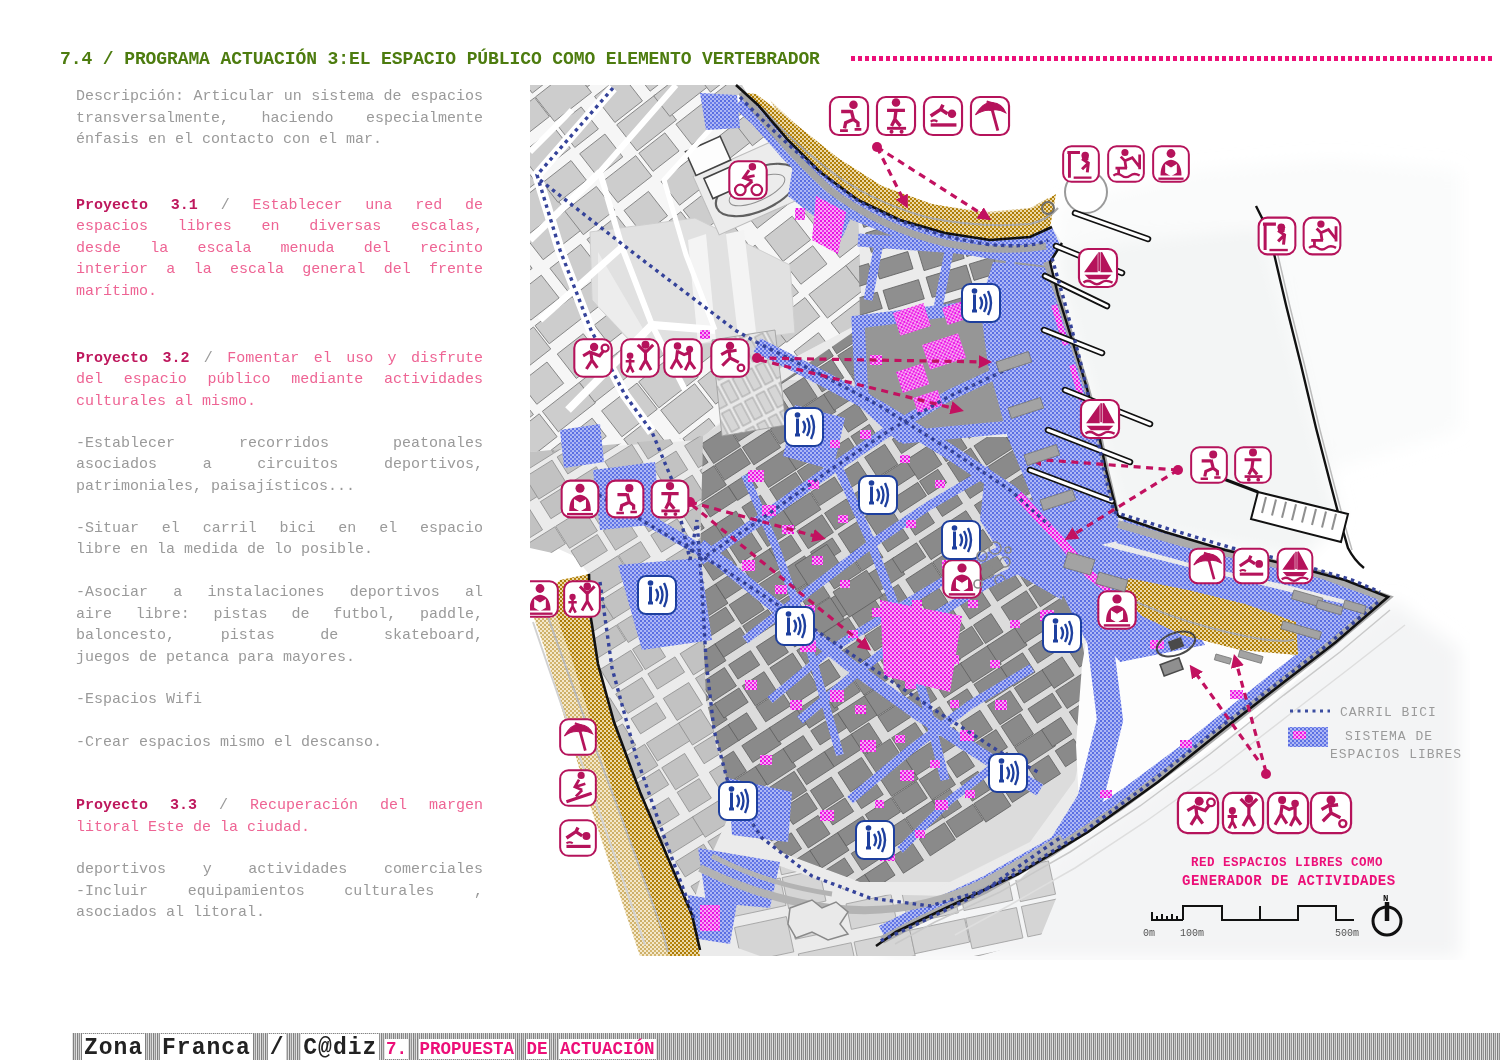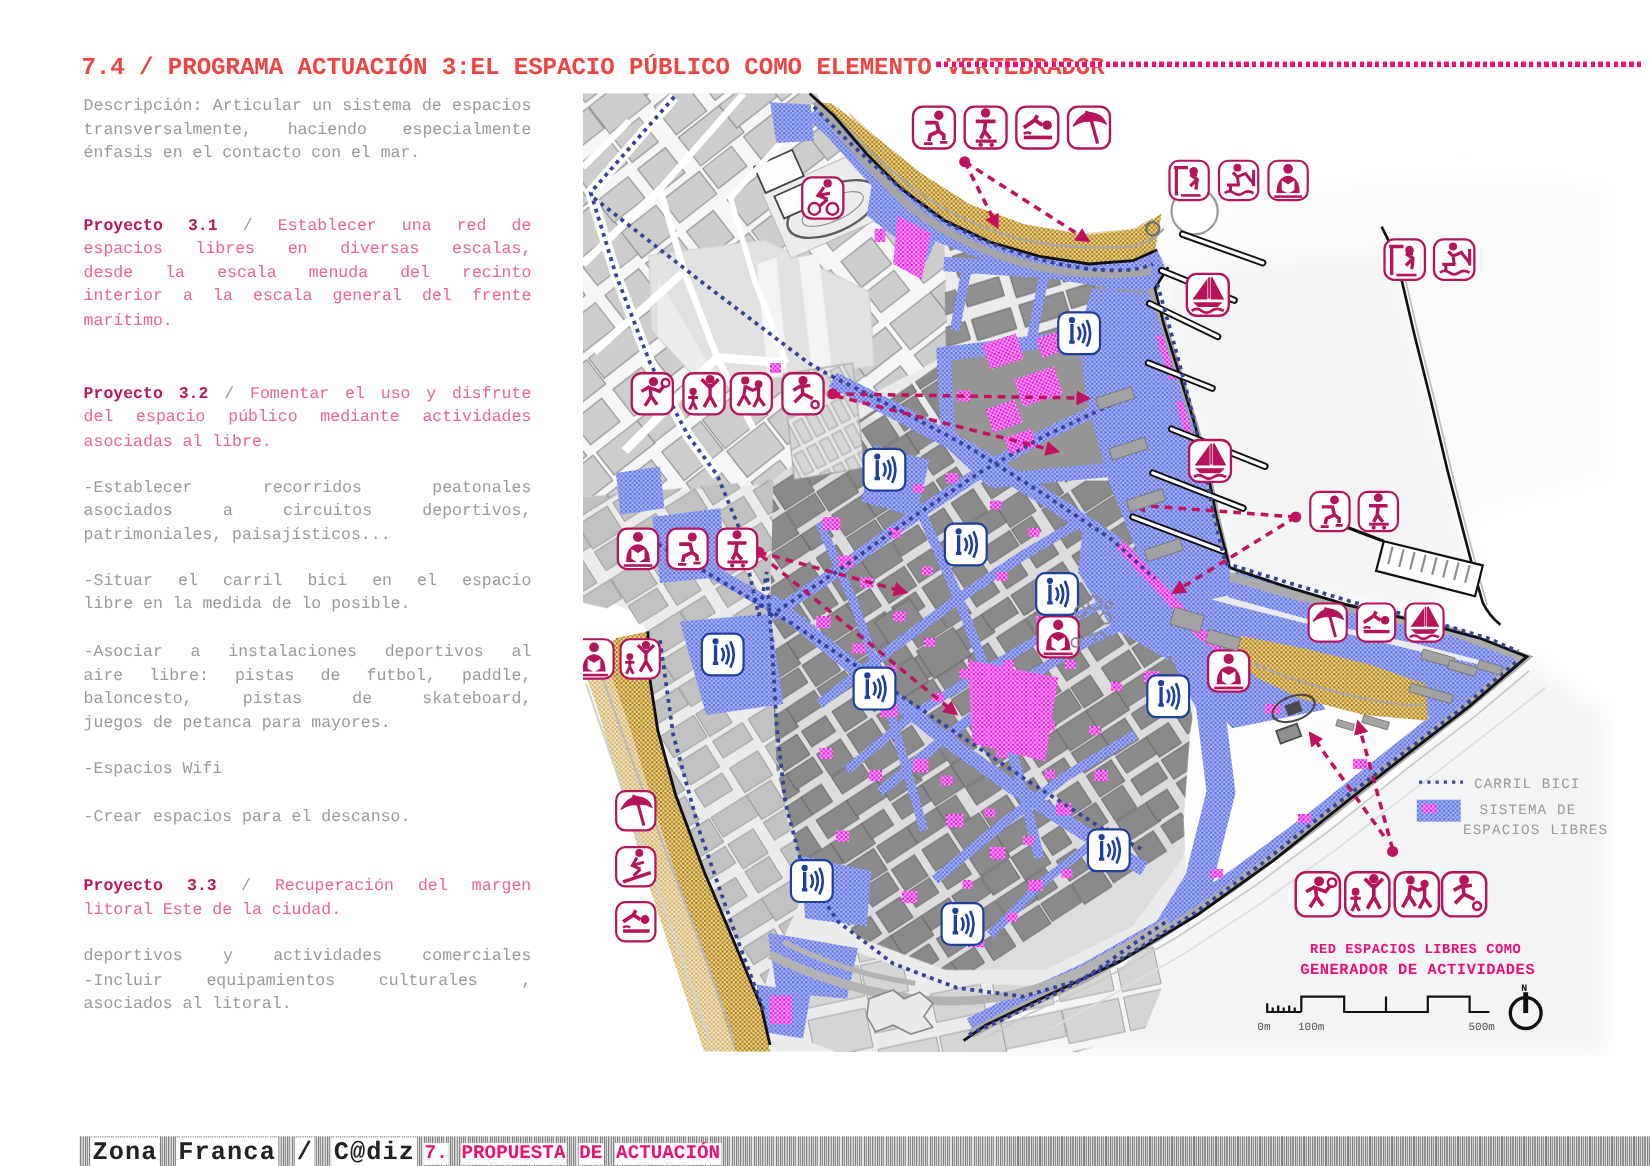--- a/index.html
+++ b/index.html
@@ -4,42 +4,42 @@
 html,body{margin:0;padding:0;width:1500px;height:1060px;background:#fff;overflow:hidden}
 body{font-family:"Liberation Mono",monospace;position:relative}
 .t{position:absolute;font-size:15px;line-height:21.5px;width:407px;left:76px;
    color:#9a9a9a}
 .ln{text-align:justify;text-align-last:justify;height:21.5px;overflow:hidden;white-space:nowrap}
 .le{text-align:left;text-align-last:left;height:21.5px;white-space:nowrap}
 .pk{color:#ee6494}
 .bl{color:#be185d;font-weight:bold}
 </style></head><body>
 
-<div style="position:absolute;left:74px;top:49px;font-size:22px;font-weight:bold;color:#ef4444;letter-spacing:-0.1px;white-space:nowrap">7.4 / PROGRAMA ACTUACIÓN 3:EL ESPACIO PÚBLICO COMO ELEMENTO VERTEBRADOR</div>
+<div style="position:absolute;left:60px;top:49px;font-size:18px;font-weight:bold;color:#4d7c0f;letter-spacing:-0.1px;white-space:nowrap">7.4 / PROGRAMA ACTUACIÓN 3:EL ESPACIO PÚBLICO COMO ELEMENTO VERTEBRADOR</div>
 
 <div style="position:absolute;left:851px;top:56px;width:644px;height:5px;background:repeating-linear-gradient(90deg,#ec0f78 0 4px,#ffffff 4px 7px)"></div>
 
 <div class="t" style="top:86px">
     <div class="ln">Descripción: Articular un sistema de espacios</div>
     <div class="ln">transversalmente, haciendo especialmente</div>
     <div class="le">énfasis en el contacto  con el mar.</div>
   </div>
 
 <div class="t" style="top:194.5px">
     <div class="ln"><span class="bl">Proyecto 3.1</span> / <span class="pk">Establecer una red de</span></div>
     <div class="ln pk">espacios libres en diversas escalas,</div>
     <div class="ln pk">desde la escala menuda del recinto</div>
     <div class="ln pk">interior a la escala general del frente</div>
     <div class="le pk">marítimo.</div>
   </div>
 
 <div class="t" style="top:347.5px">
     <div class="ln"><span class="bl">Proyecto 3.2</span> / <span class="pk">Fomentar el uso y disfrute</span></div>
     <div class="ln pk">del espacio público mediante actividades</div>
-    <div class="le pk">asociadas al libre.</div>
+    <div class="le pk">culturales al mismo.</div>
   </div>
 
 <div class="t" style="top:432.5px">
     <div class="ln">-Establecer  recorridos  peatonales</div>
     <div class="ln">asociados a circuitos deportivos,</div>
     <div class="le">patrimoniales, paisajísticos...</div>
   </div>
 
 <div class="t" style="top:517.5px">
     <div class="ln">-Situar el carril bici en el espacio</div>
@@ -51,21 +51,21 @@
     <div class="ln">aire libre: pistas de futbol, paddle,</div>
     <div class="ln">baloncesto, pistas de skateboard,</div>
     <div class="le">juegos de petanca para mayores.</div>
   </div>
 
 <div class="t" style="top:688.5px">
     <div class="le">-Espacios Wifi</div>
   </div>
 
 <div class="t" style="top:731.5px">
-    <div class="le">-Crear espacios para el descanso.</div>
+    <div class="le">-Crear espacios mismo el descanso.</div>
   </div>
 
 <div class="t" style="top:795px">
     <div class="ln"><span class="bl">Proyecto 3.3</span> / <span class="pk">Recuperación del margen</span></div>
     <div class="le pk">litoral Este de la ciudad.</div>
   </div>
 
 <div class="t" style="top:859px">
     <div class="ln">deportivos y actividades comerciales</div>
     <div class="ln">-Incluir equipamientos culturales ,</div>

